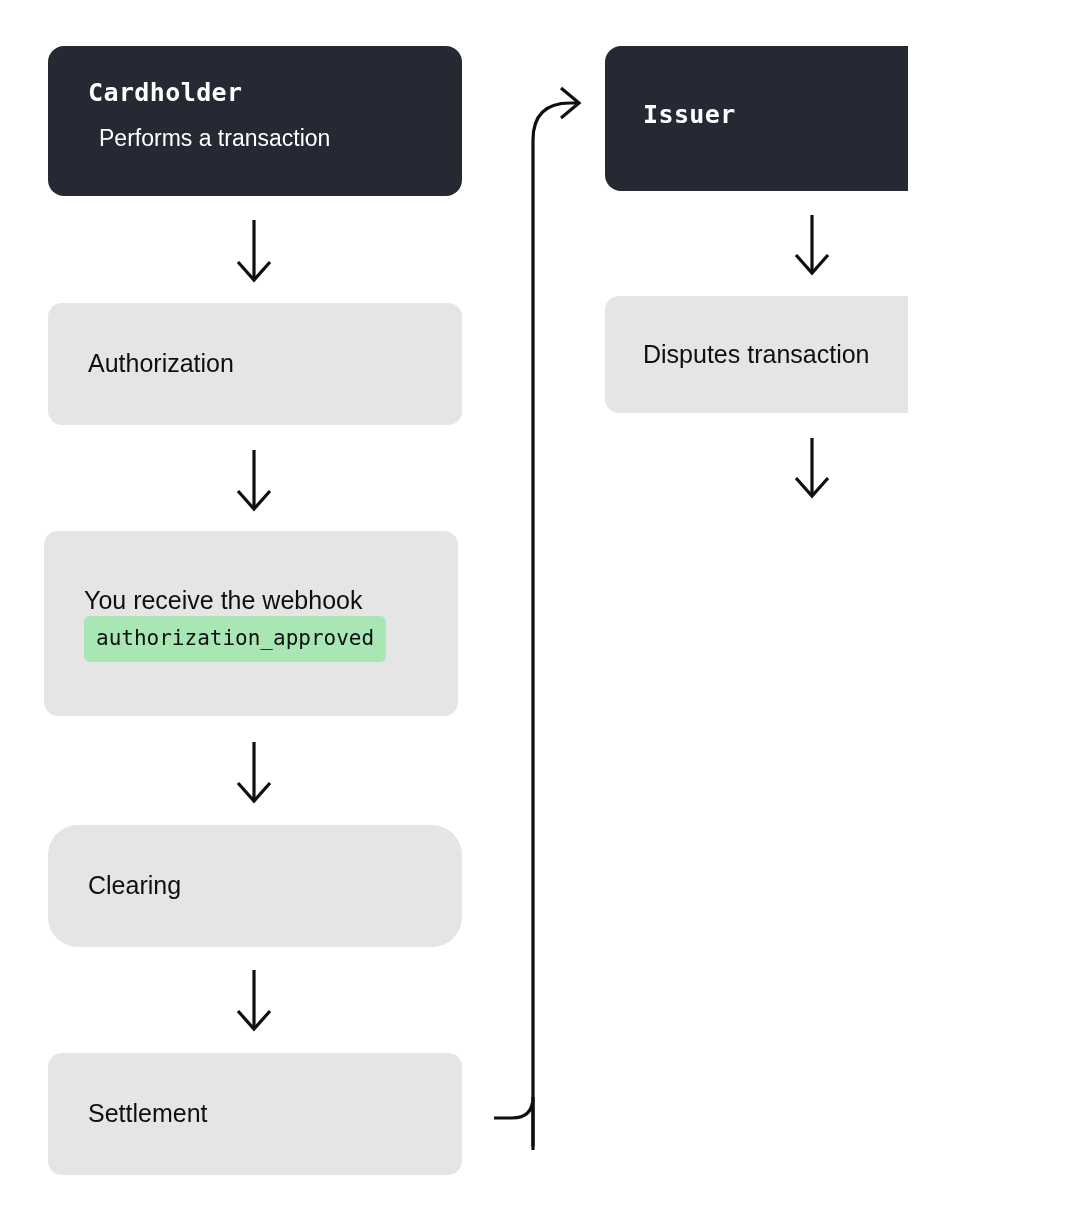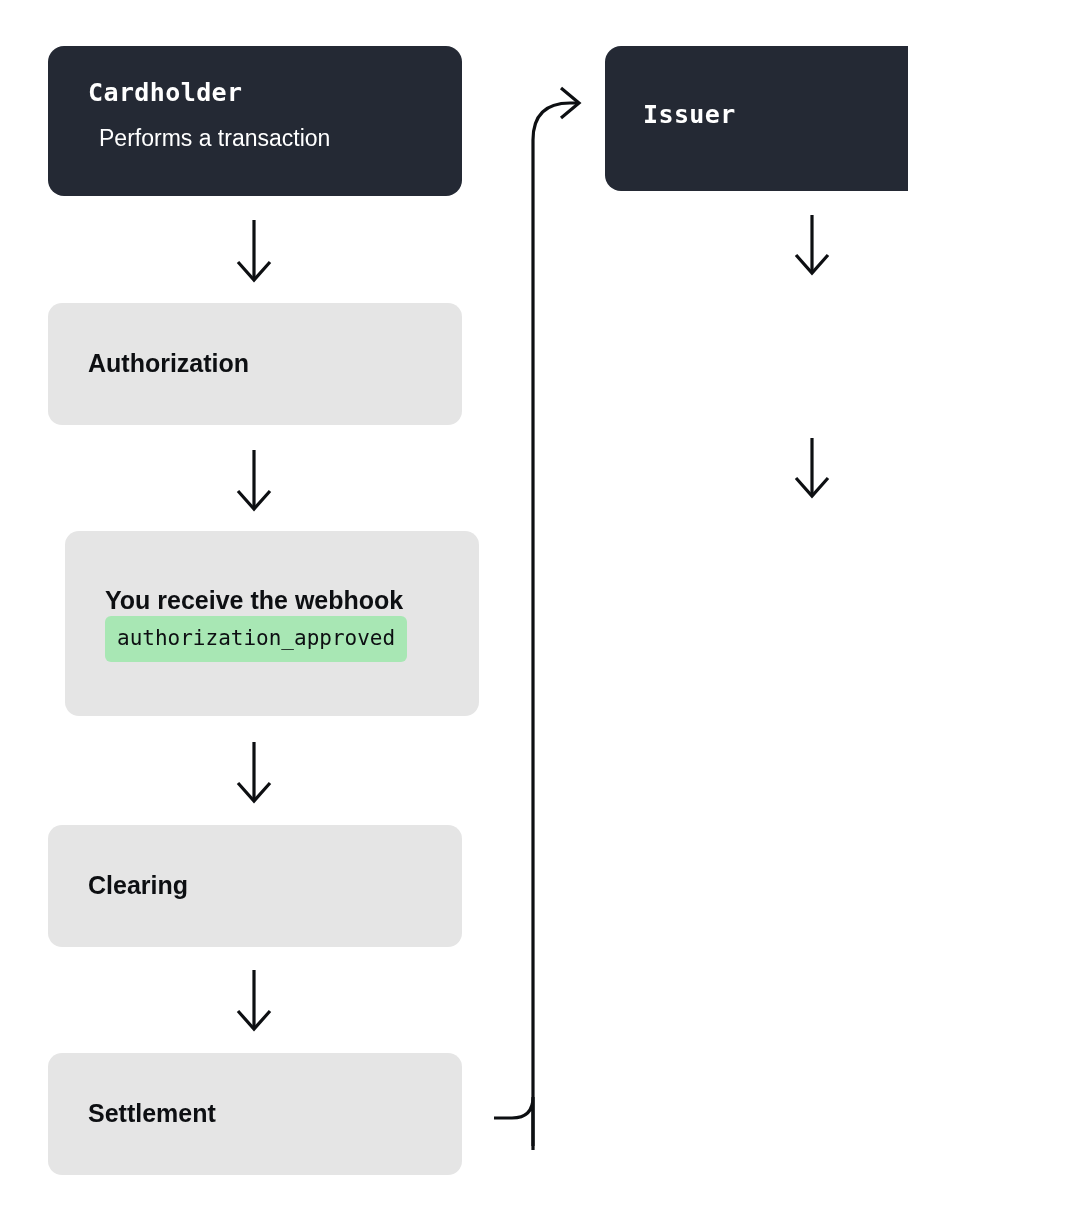--- a/index.html
+++ b/index.html
@@ -69,40 +69,40 @@
     line-height: 1.2;
     margin: 11px;
     font-weight: 400;
   }
   .step-label {
     font-family: "Liberation Sans", sans-serif;
     color: #0d0f12;
     font-size: 25px;
     line-height: 1.25;
     margin: 0;
-    font-weight: 700;
+    font-weight: 400;
   }
   .code-chip {
     display: inline-block;
     align-self: flex-start;
     background: #a8e7b4;
     color: #0d0f12;
     font-family: "DejaVu Sans Mono", "Liberation Mono", monospace;
     font-size: 21px;
     line-height: 1;
     padding: 12px 12px 13px 12px;
     border-radius: 6px;
     white-space: pre;
   }
 
   
   #node-cardholder  { left: 48px;  top: 46px;   width: 414px; height: 150px; padding: 0 0 0 40px; }
   #node-authorization { left: 48px; top: 303px; width: 414px; height: 122px; padding: 0 0 0 40px; }
-  #node-webhook     { left: 65px;  top: 531px;  width: 414px; height: 185px; padding: 0 0 0 40px; }
-  #node-clearing    { left: 48px;  top: 825px;  width: 414px; height: 122px; padding: 0 0 0 40px; }
+  #node-webhook     { left: 44px;  top: 531px;  width: 414px; height: 185px; padding: 0 0 0 40px; }
+  #node-clearing    { left: 48px;  top: 825px;  width: 414px; height: 122px; padding: 0 0 0 40px; border-radius: 30px; }
   #node-settlement  { left: 48px;  top: 1053px; width: 414px; height: 122px; padding: 0 16px 0 40px; }
 
   
   #node-issuer      { left: 605px; top: 46px;  width: 415px; height: 145px; padding: 0 16px 0 38px; }
   #node-disputes    { left: 605px; top: 296px; width: 415px; height: 117px; padding: 0 0 0 38px; }
   #node-chargeback  { left: 605px; top: 524px; width: 415px; height: 117px; padding: 0 0 0 38px; }
 
   
   .connector {
     position: absolute;
@@ -145,20 +145,23 @@
     </div>
 
     <div class="node grey" id="node-settlement">
       <p class="step-label">Settlement</p>
     </div>
 
     <div class="node dark" id="node-issuer">
       <p class="actor-title">Issuer</p>
     </div>
 
+    <div class="node grey" id="node-disputes">
+      <p class="step-label">Disputes transaction</p>
+    </div>
 
 
     <svg class="connector" id="conn-loop" viewBox="0 0 1068 1222">
 
       <g>
         <line x1="254" y1="220" x2="254" y2="278"></line>
         <polyline points="238,262 254,280 270,262"></polyline>
       </g>
 
       <g>

